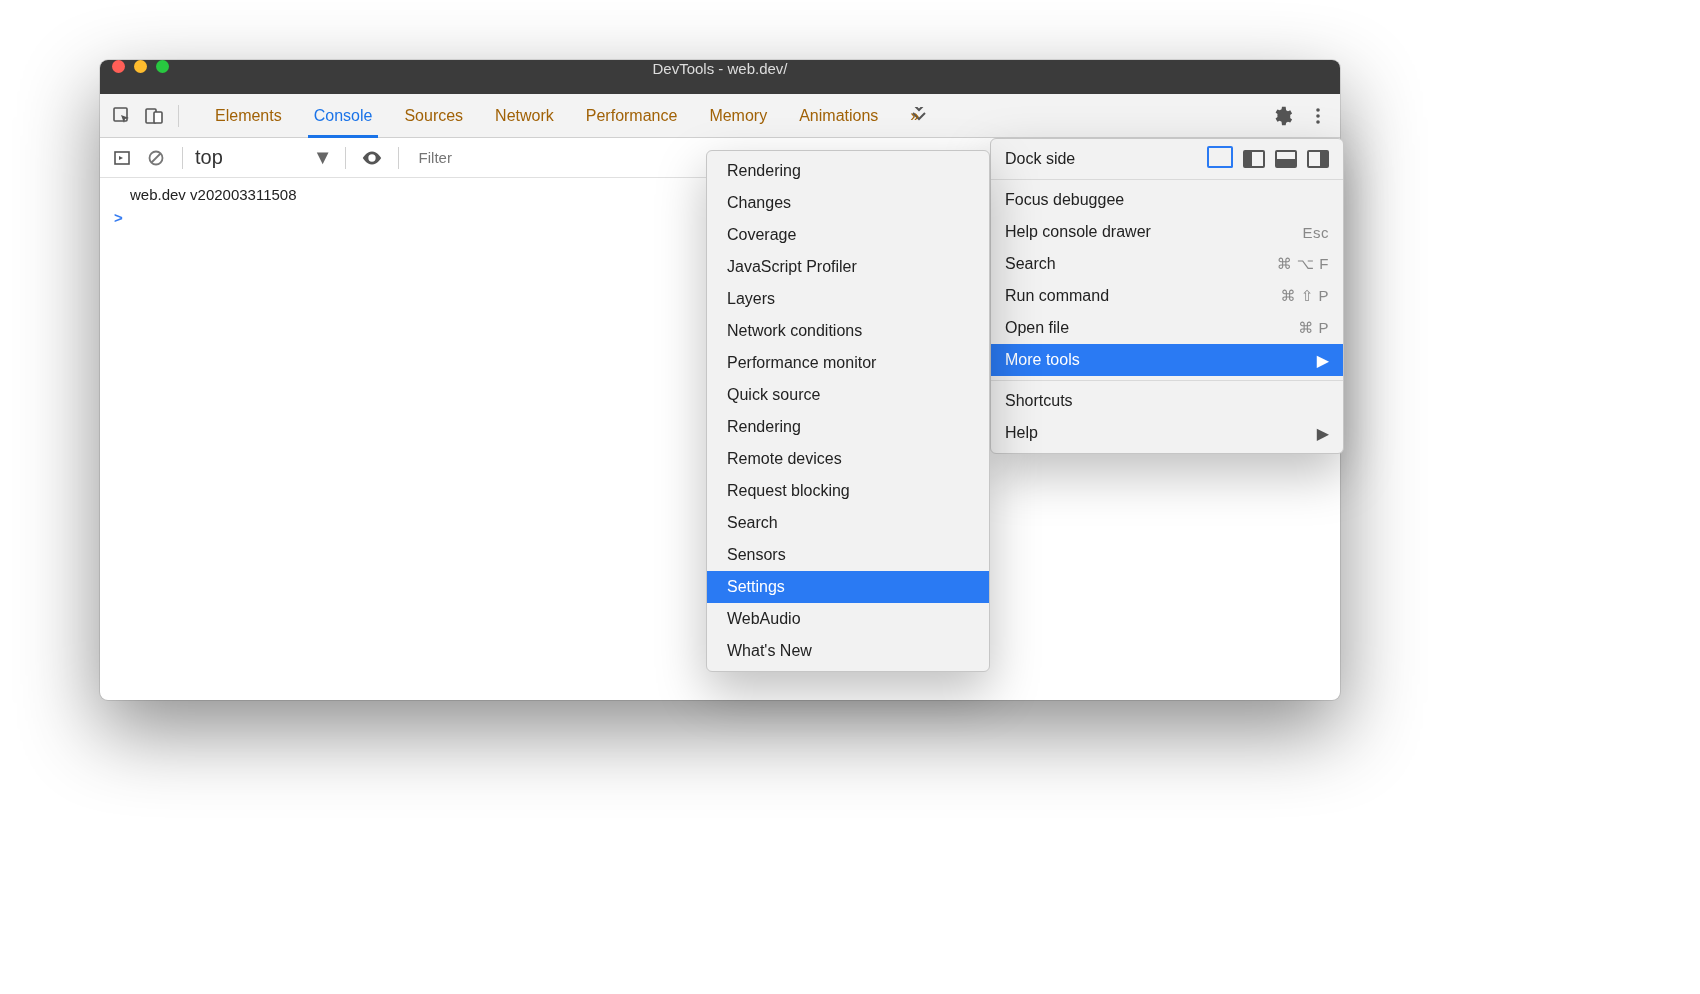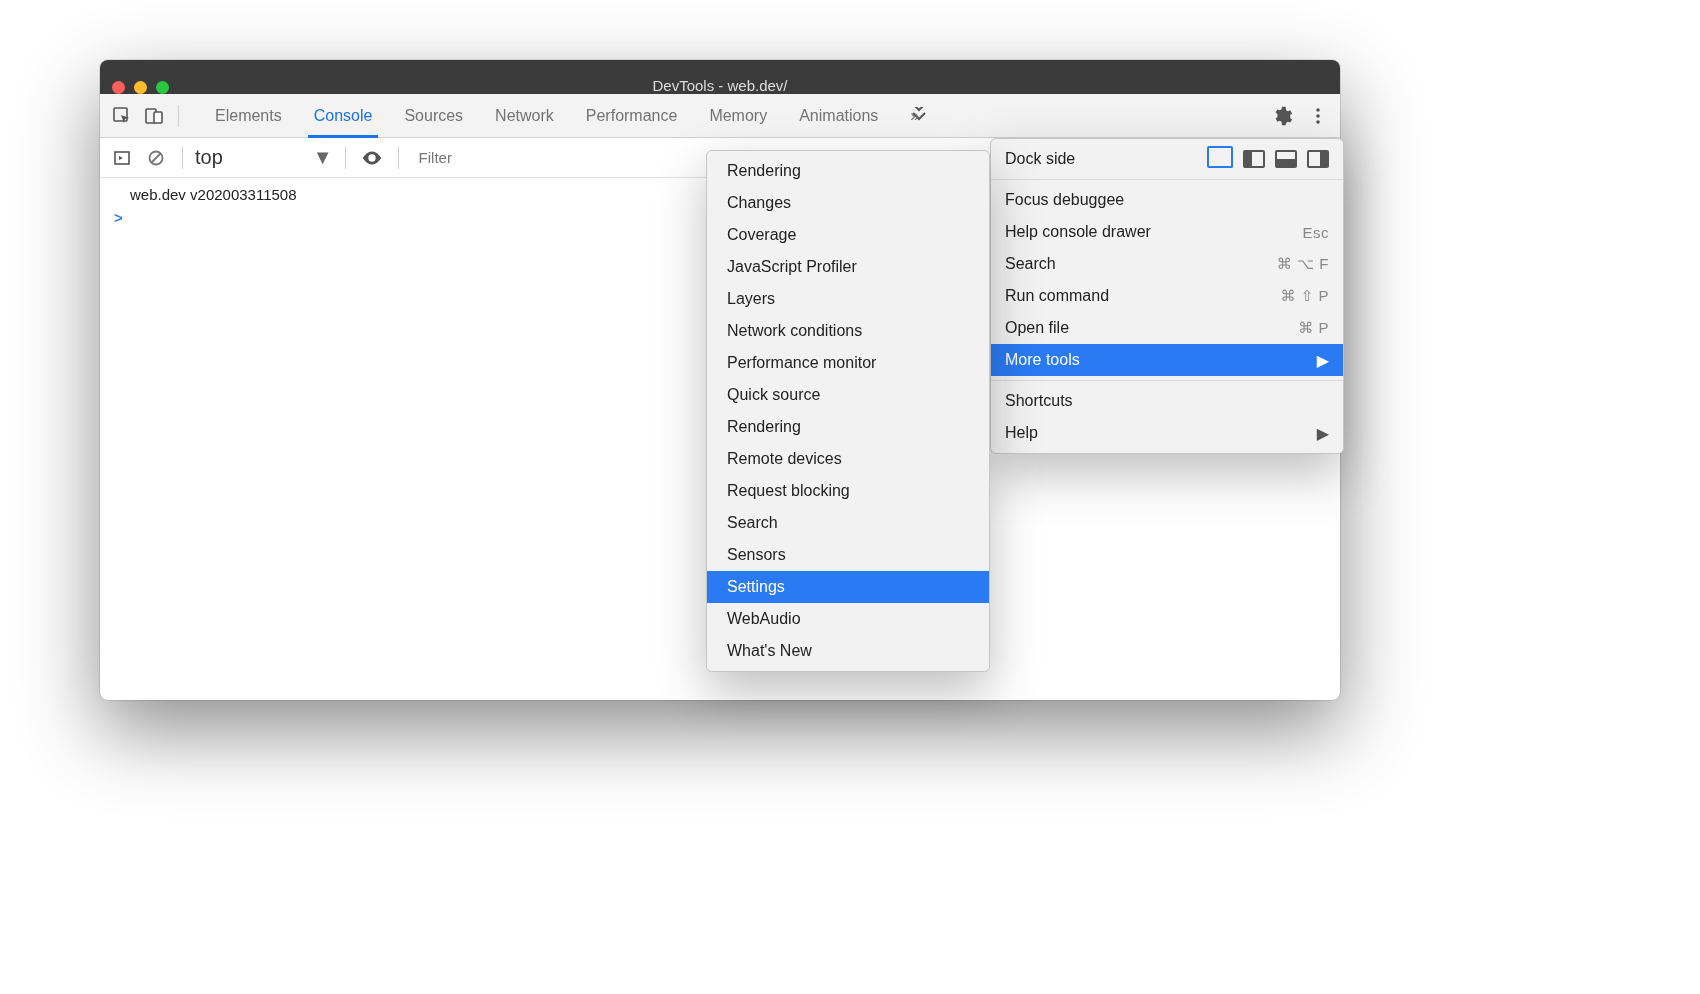--- a/index.html
+++ b/index.html
@@ -2,32 +2,32 @@
 <html><head>
 <meta charset="utf-8">
 <style>
   * { box-sizing: border-box; margin: 0; padding: 0; font-family: -apple-system, BlinkMacSystemFont, "Helvetica Neue", Arial, sans-serif; }
   body { background: #fff; width: 1700px; height: 994px; position: relative; }
   .window {
     position: absolute; left: 100px; top: 60px; width: 1240px; height: 640px;
     border-radius: 8px; overflow: visible; box-shadow: 0 30px 80px rgba(0,0,0,.45), 0 0 0 1px rgba(0,0,0,.1);
     background: #fff;
   }
-  .titlebar { height: 34px; background: #3b3b3b; display: flex; align-items: flex-end; padding: 0 12px; border-radius: 8px 8px 0 0; position: relative; }
+  .titlebar { height: 34px; background: #3b3b3b; display: flex; align-items: flex-start; padding: 0 12px; border-radius: 8px 8px 0 0; position: relative; }
   .traffic { display: flex; gap: 9px; }
   .tl { width: 13px; height: 13px; border-radius: 50%; }
   .tl.red { background: #ff5f57; }
   .tl.yellow { background: #febc2e; }
   .tl.green { background: #28c840; }
   .title { position: absolute; left: 0; right: 0; text-align: center; color: #ddd; font-size: 15px; pointer-events: none; }
 
   .tabbar { height: 44px; border-bottom: 1px solid #d0d0d0; display: flex; align-items: center; padding: 0 8px; gap: 4px; background: #f3f3f3; }
   .icon-btn { width: 28px; height: 28px; display: flex; align-items: center; justify-content: center; color: #555; cursor: pointer; border-radius: 4px; }
   .tabs { display: flex; align-items: stretch; height: 100%; margin-left: 10px; }
-  .tab { display: flex; align-items: center; padding: 0 16px; font-size: 16px; color: #737373; cursor: pointer; position: relative; }
+  .tab { display: flex; align-items: center; padding: 0 16px; font-size: 16px; color: #a16207; cursor: pointer; position: relative; }
   .tab.active { color: #1a73e8; }
   .tab.active::after { content: ""; position: absolute; left: 10px; right: 10px; bottom: -1px; height: 3px; background: #1a73e8; }
   .flex-grow { flex: 1; }
   .gear { margin-right: 4px; }
 
   .toolbar2 { height: 40px; border-bottom: 1px solid #e0e0e0; display: flex; align-items: center; padding: 0 8px; gap: 6px; background: #fff; }
   .divider { width: 1px; height: 22px; background: #d0d0d0; margin: 0 6px; }
   .context-sel { display: flex; align-items: center; gap: 90px; color: #333; font-size: 20px; cursor: pointer; }
   .chev-down { color: #666; }
   .filter-input { border: none; outline: none; font-size: 15px; color: #333; padding: 6px 8px; width: 240px; background: transparent; }

